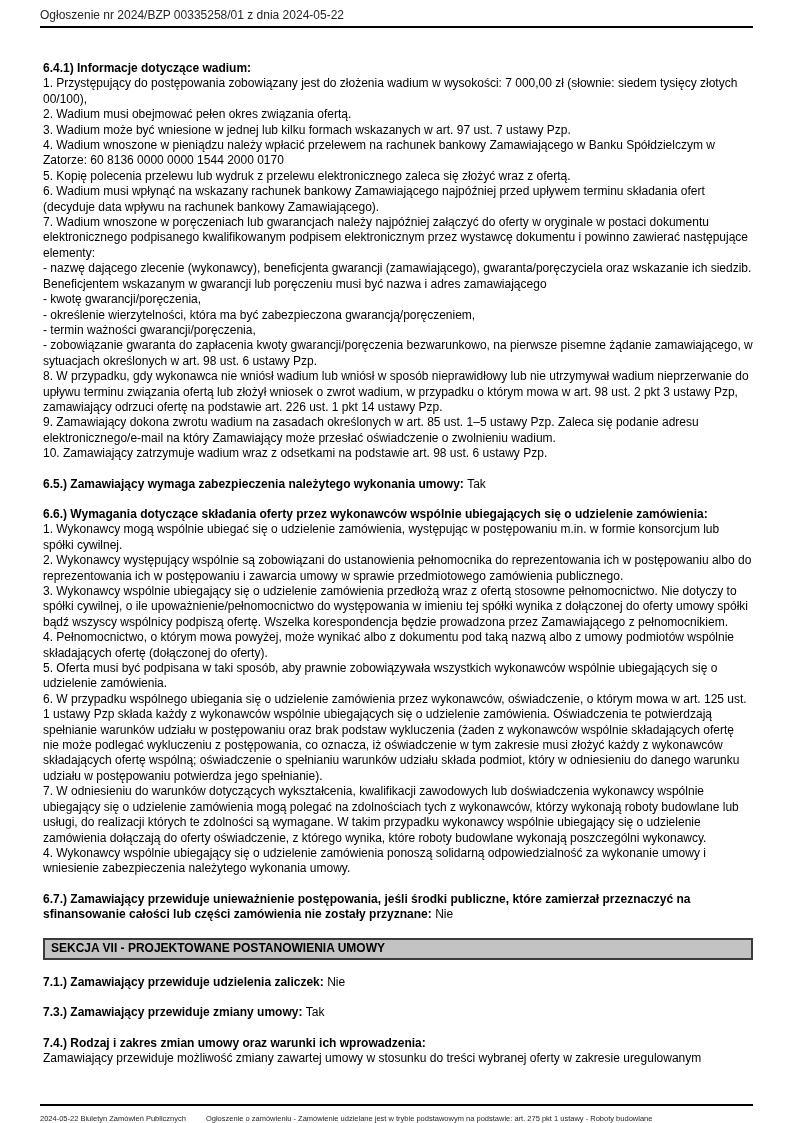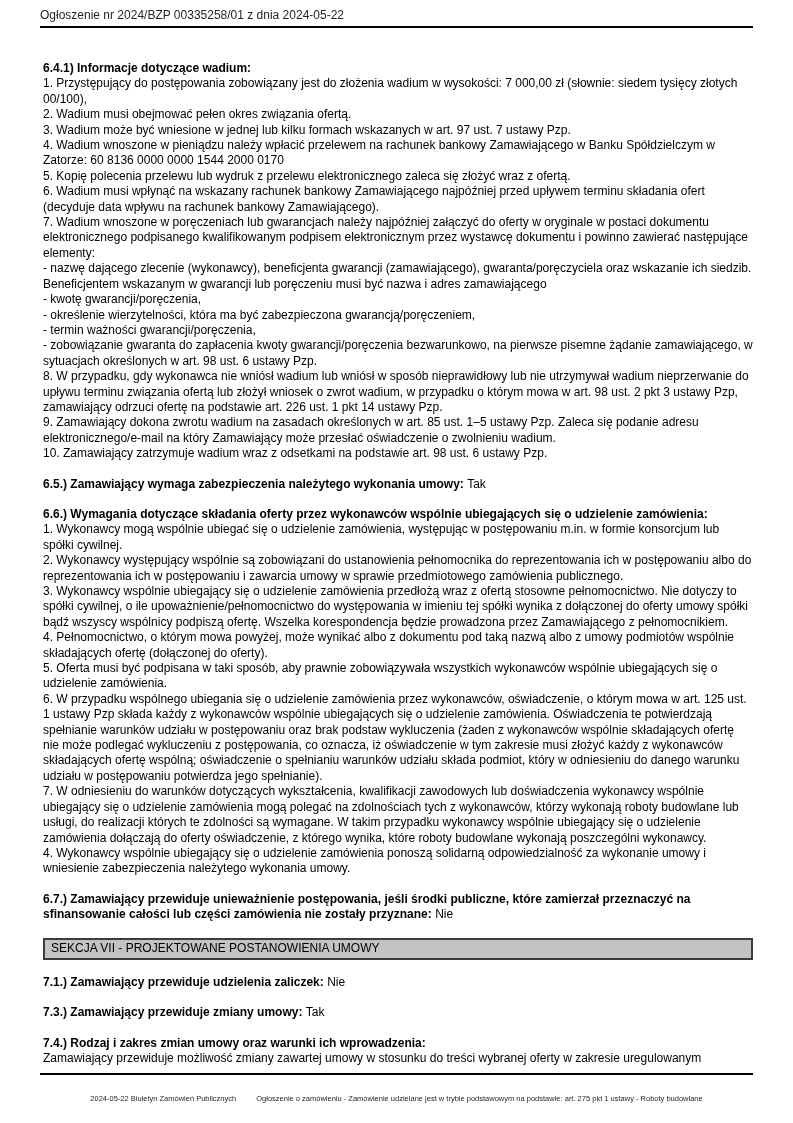--- a/index.html
+++ b/index.html
@@ -32,34 +32,34 @@
     line-height: 15.4px;
   }
   .block { margin: 0; }
   .block.field { font-weight: bold; margin-top: 15px; }
   .block.field .val { font-weight: normal; }
   .block.field:first-child { margin-top: 0; }
   .block.text { font-weight: normal; }
   .block.section {
     margin-top: 15px;
     border: 2px solid #3c3c3c;
-    font-weight: normal;
+    font-weight: bold;
     padding: 1px 6px 2px 6px;
     font-size: 12px;
   }
   .page-footer {
     position: absolute;
     left: 40px; right: 40px;
-    bottom: 20px;
+    bottom: 0;
     border-top: 2px solid #000;
-    padding-top: 19px;
+    padding-top: 8px;
     font-size: 7.5px;
     color: #262626;
     display: flex;
-    justify-content: center;
+    justify-content: flex-start;
     gap: 20px;
   }
   .page-footer .right { text-align: right; }
 </style>
 </head>
 <body>
 
 <div class="page">
 
   <div class="page-header">

